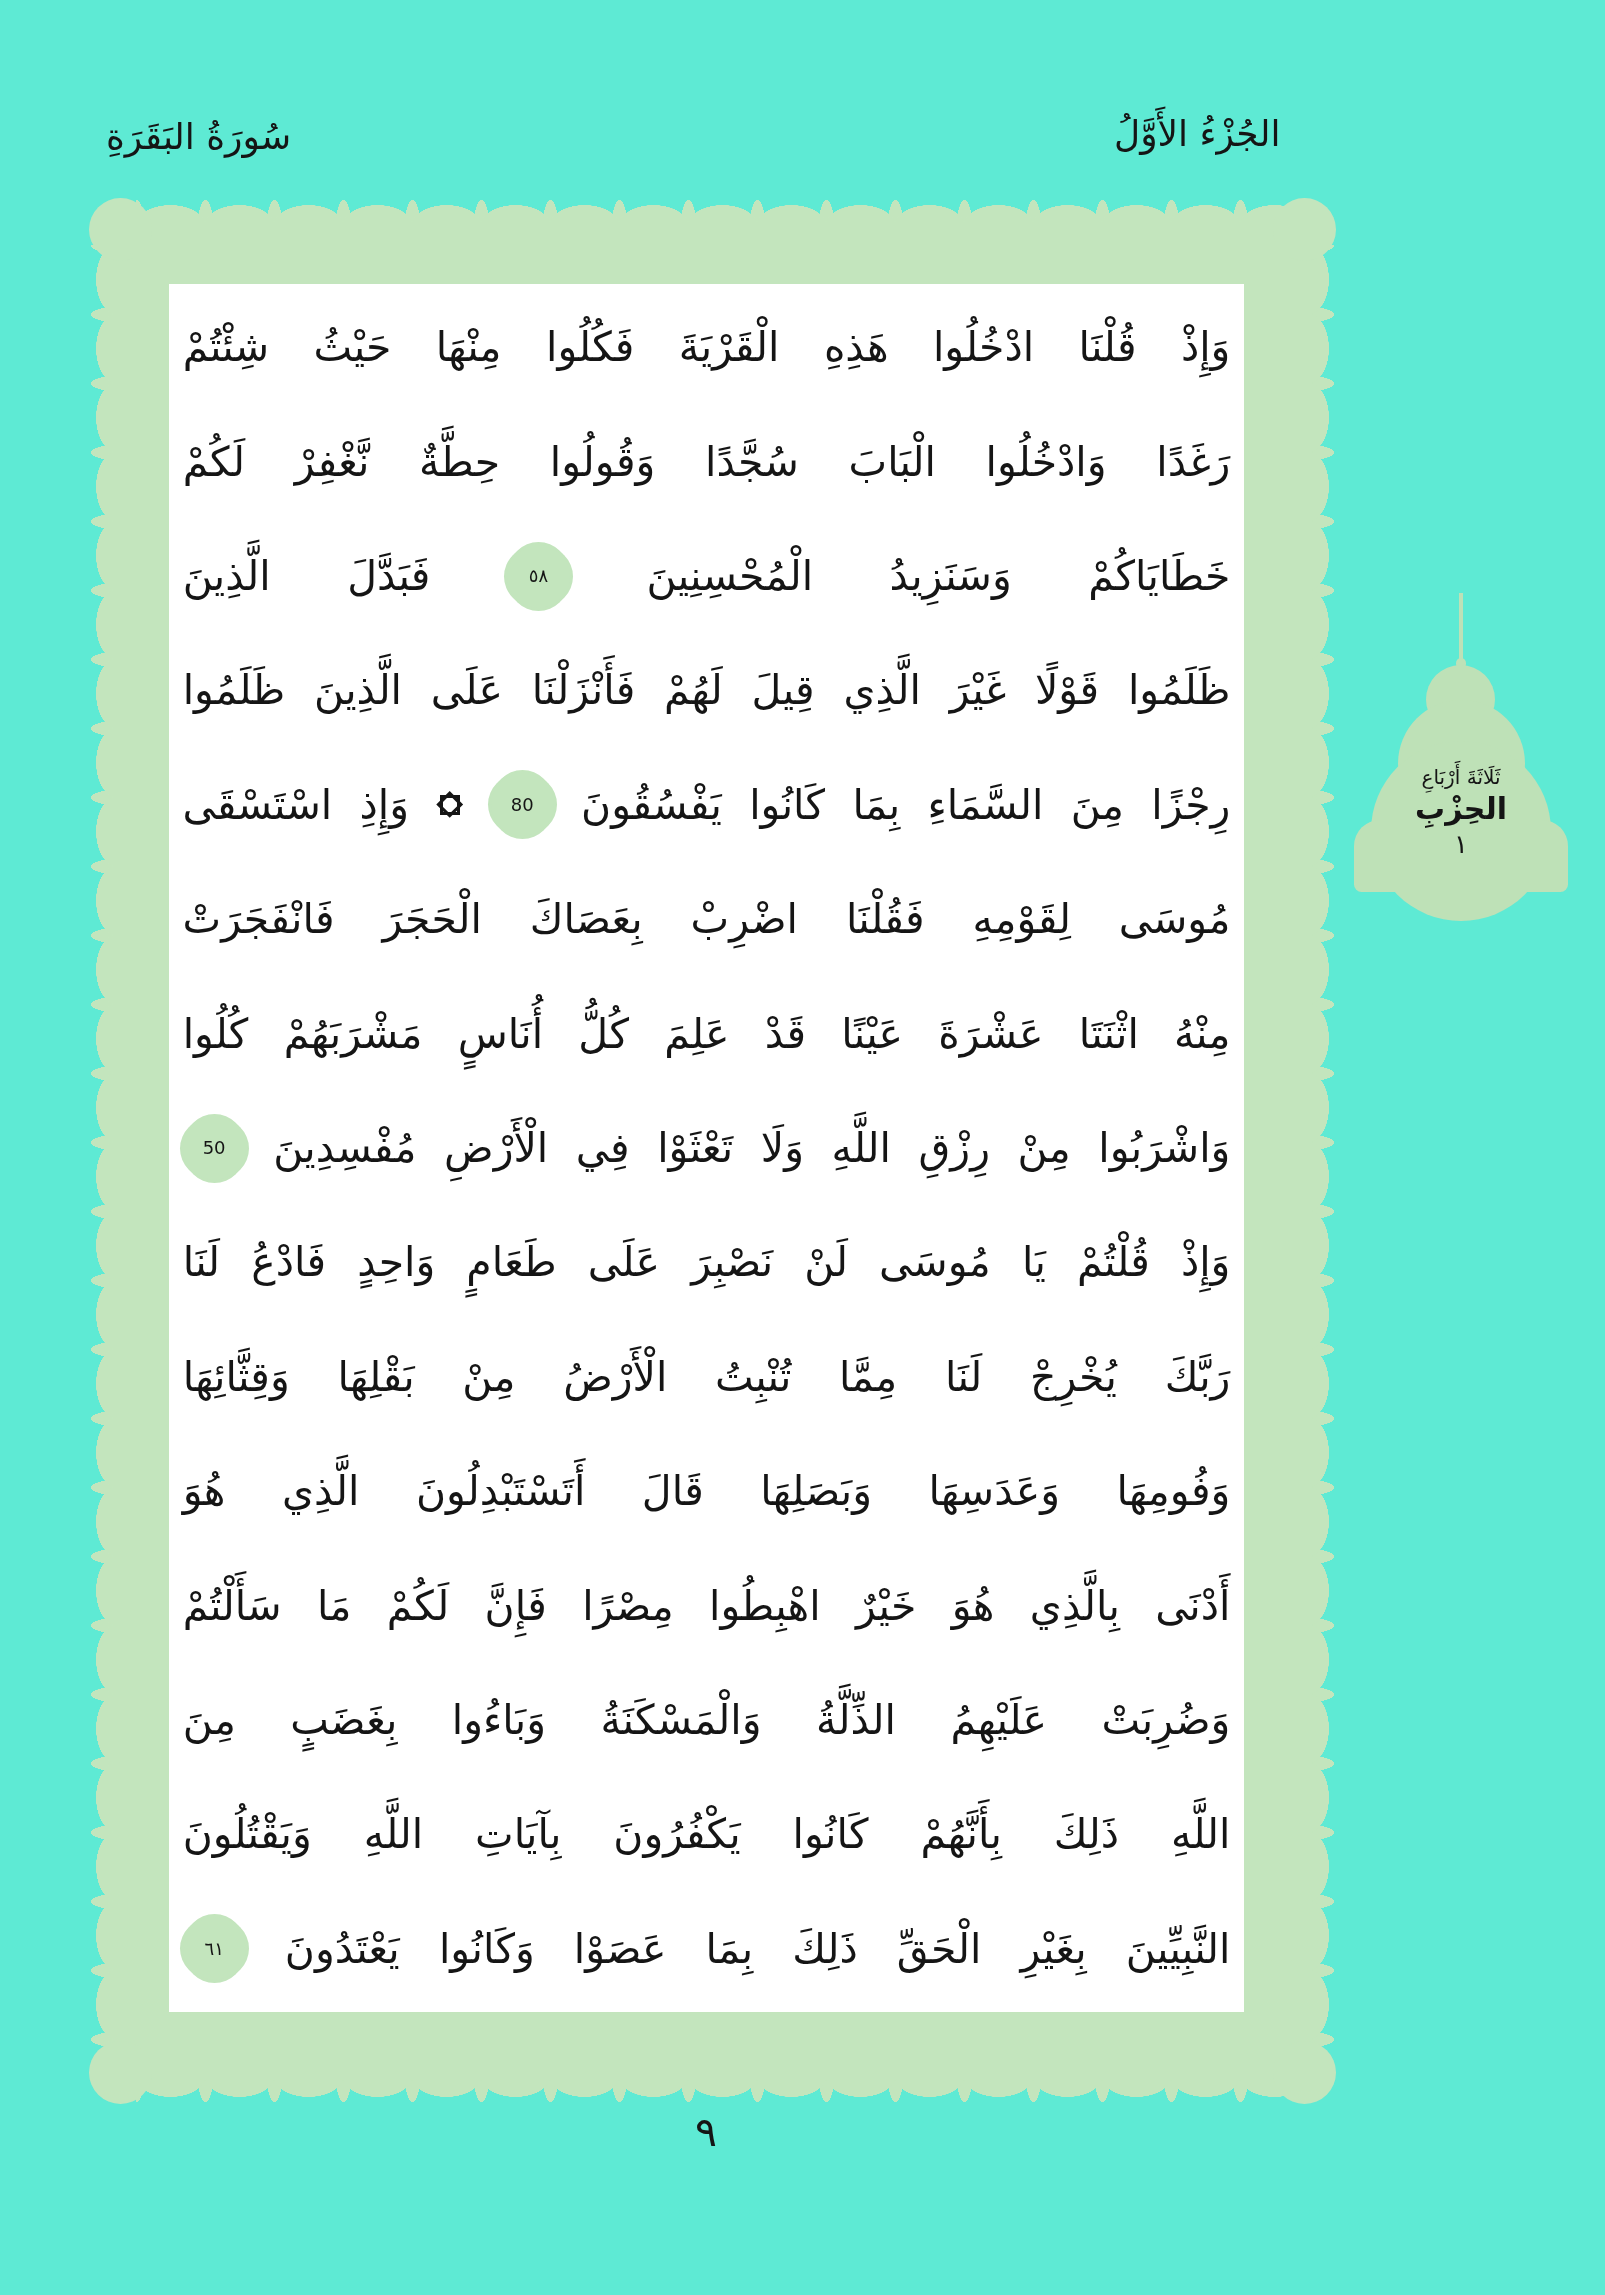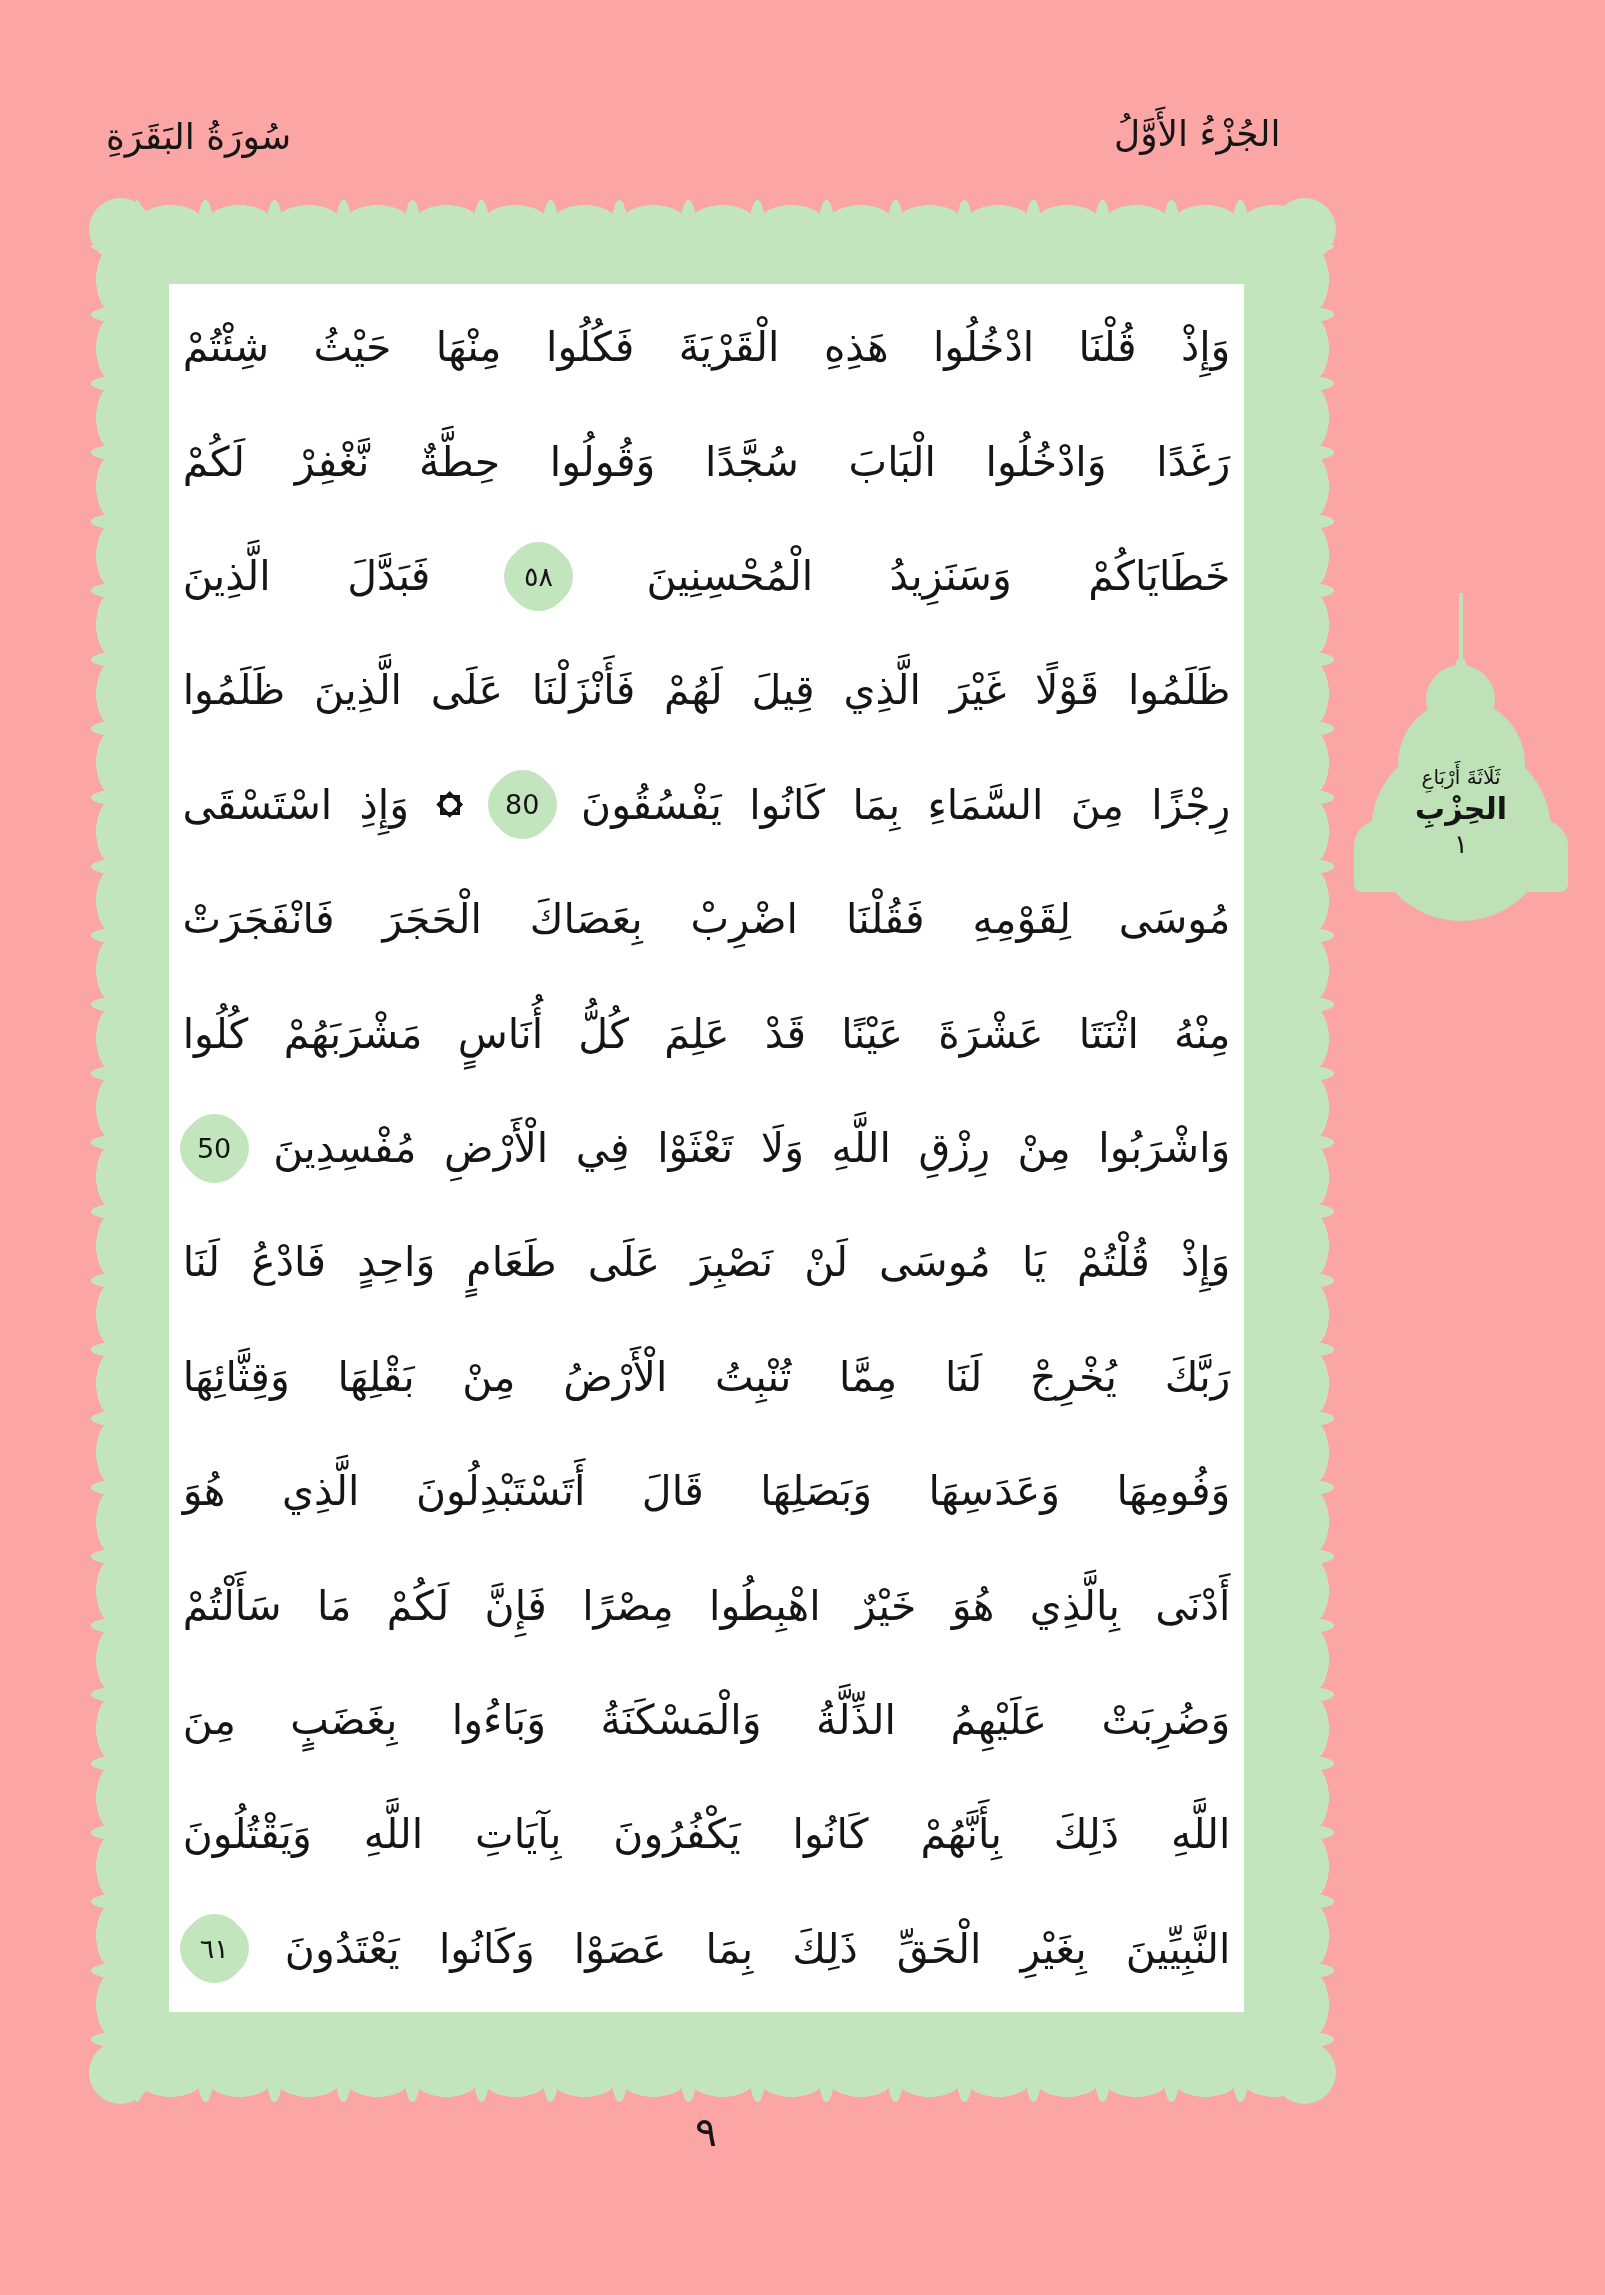--- a/index.html
+++ b/index.html
@@ -3,21 +3,21 @@
 <meta charset="utf-8">
 <title>Mushaf Page</title>
 <style>
   :root{
     --green:#c3e5bd;
     --green-dome:#bee1b7;
     --ink:#151515;
   }
   *{margin:0;padding:0;box-sizing:border-box;}
   body{background:#ffffff;font-family:"DejaVu Sans",sans-serif;color:var(--ink);}
-  .page{position:relative;width:1605px;height:2295px;background:#fca5a5;overflow:hidden;}
+  .page{position:relative;width:1605px;height:2295px;background:#5eead4;overflow:hidden;}
 
   
   .hdr{position:absolute;font-size:36px;line-height:1.2;color:var(--ink);direction:rtl;white-space:nowrap;}
   .hdr-surah{left:106px;top:115px;}
   .hdr-juz{left:1114px;top:112px;text-align:center;}
 
   
   .frame{position:absolute;left:115px;top:224px;width:1195px;height:1854px;background:var(--green);}
   .sc{position:absolute;pointer-events:none;}
   .sc-top{left:21px;right:21px;top:-24px;height:26px;
@@ -47,21 +47,21 @@
   
   .textbox{position:absolute;left:54px;top:60px;right:66px;bottom:66px;background:#ffffff;
     padding:6px 13.6px;display:flex;flex-direction:column;}
   .line{flex:1 0 0;display:flex;direction:rtl;justify-content:space-between;align-items:center;
     font-size:41px;color:var(--ink);}
   .line .w{white-space:nowrap;}
   .ayah{width:63px;height:63px;flex:0 0 auto;display:inline-flex;align-items:center;justify-content:center;
     border-radius:50%;background:var(--green);
     box-shadow:0 0 0 1.5px var(--green), 0 4.5px 0 -1.5px var(--green), 0 -4.5px 0 -1.5px var(--green),
                4.5px 0 0 -1.5px var(--green), -4.5px 0 0 -1.5px var(--green);}
-  .ayah-num{font-size:27px;color:var(--ink);line-height:1;}
+  .ayah-num{font-size:18px;color:var(--ink);line-height:1;}
   .rub{position:relative;width:27px;height:27px;flex:0 0 auto;display:inline-block;}
   .rub::before,.rub::after{content:'';position:absolute;inset:3.8px;border:3px solid var(--ink);}
   .rub::after{transform:rotate(45deg);}
 
   
   .hizb{position:absolute;left:1354px;top:593px;width:214px;height:298px;}
   .hizb .needle{position:absolute;left:50%;top:0;width:3.8px;height:74px;margin-left:-1.9px;background:var(--green-dome);}
   .hizb .knob{position:absolute;left:50%;top:65px;width:10.6px;height:10.6px;margin-left:-5.3px;border-radius:50%;background:var(--green-dome);}
   .hizb .t1{position:absolute;left:72px;top:72px;width:69px;height:69px;border-radius:50%;background:var(--green-dome);}
   .hizb .t2{position:absolute;left:44px;top:107px;width:127px;height:127px;border-radius:50%;background:var(--green-dome);}

